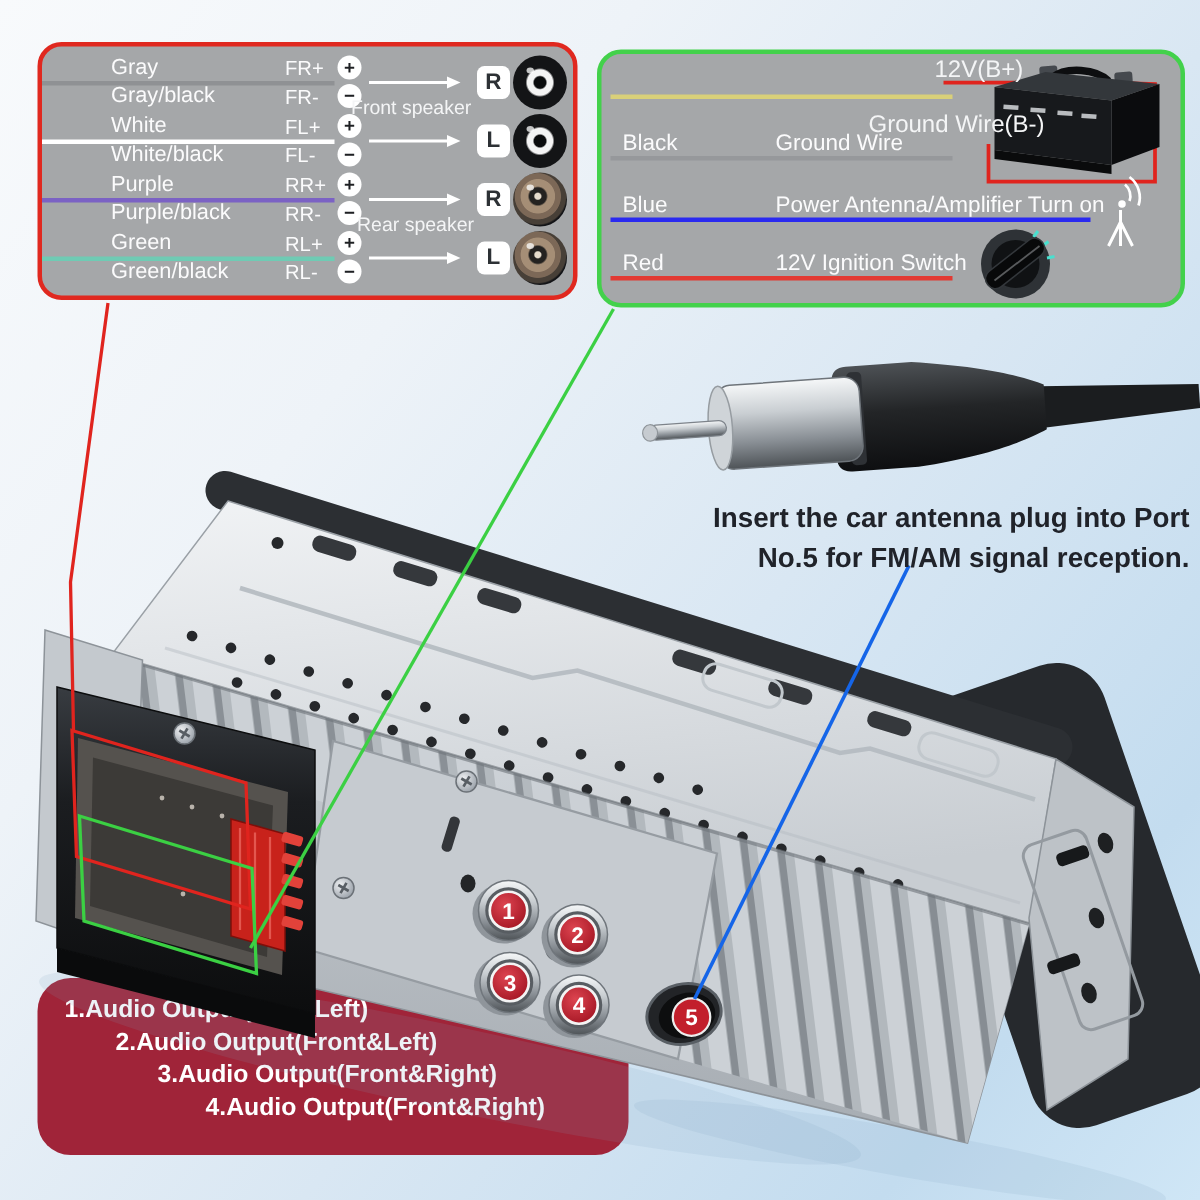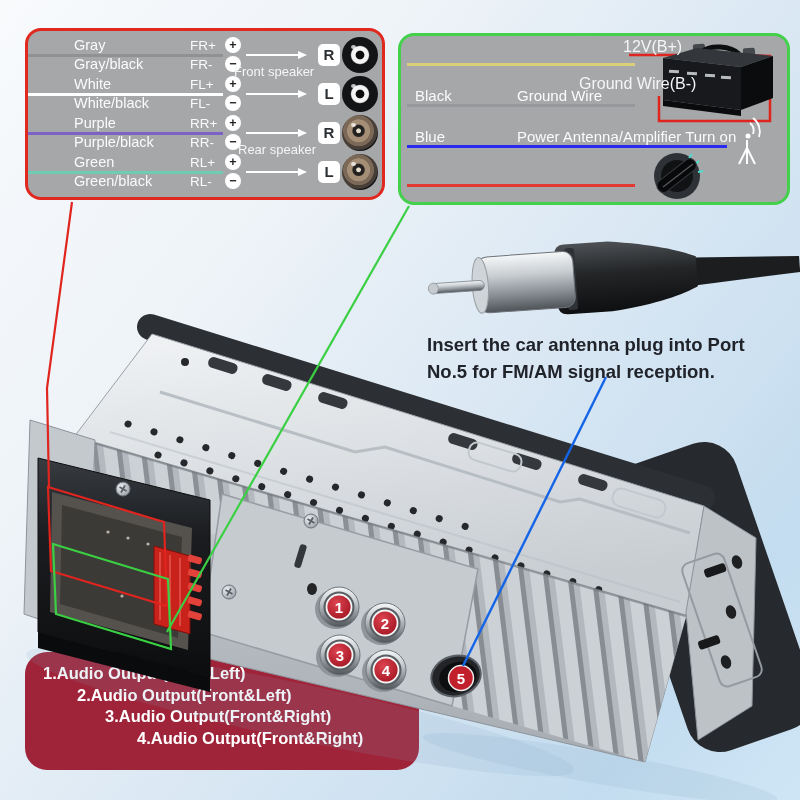--- a/index.html
+++ b/index.html
@@ -30,21 +30,21 @@
              background:rgba(255,255,255,.75)}
   
   .prow{position:absolute;color:#fbfbfc;font-size:15px;height:18px;width:100%}
   .pw{position:absolute;left:14px;top:0;white-space:nowrap}
   .pf{position:absolute;left:116px;top:0;white-space:nowrap}
   .pline{position:absolute;left:6px;height:2.5px}
   .plabel{position:absolute;font-size:16px;color:#f4f5f6;white-space:nowrap}
   .panel-svg{position:absolute;left:0;top:0;width:100%;height:100%;pointer-events:none}
 
   
-  #note{position:absolute;left:427px;top:331px;width:366px;text-align:left;z-index:3;
+  #note{position:absolute;left:427px;top:331px;width:366px;text-align:right;z-index:3;
         font-size:18.5px;font-weight:700;color:#20232a;line-height:27px}
   #legend{position:absolute;left:25px;top:652px;width:394px;height:118px;border-radius:22px;
           background:#a02439;z-index:1;box-sizing:border-box;padding-top:12px}
   .litem{position:relative;height:21.6px;color:#fff;font-size:16.5px;font-weight:600;white-space:nowrap}
 
   #art{position:absolute;left:0;top:0;width:800px;height:800px;z-index:2}
   svg text{font-family:"Liberation Sans",sans-serif;font-weight:700;fill:#fff;font-size:15px;text-anchor:middle}
 </style>
 </head>
 <body>
@@ -323,19 +323,23 @@
     <span class="pw">Black</span>
     <span class="pf">Ground Wire</span>
   </div>
   <div class="pline" style="top: 68px; width: 228px; background: rgb(150, 152, 155);"></div>
   <div class="plabel" style="left:178px;top:39px">Ground Wire(B-)</div>
   <div class="prow" style="top:92px">
     <span class="pw">Blue</span>
     <span class="pf">Power Antenna/Amplifier Turn on</span>
   </div>
   <div class="pline" style="top: 109px; width: 320px; background: rgb(42, 42, 240);"></div>
+  <div class="prow" style="top:131px">
+    <span class="pw">Red</span>
+    <span class="pf">12V Ignition Switch</span>
+  </div>
   <div class="pline" style="top: 148px; width: 228px; background: rgb(226, 58, 51);"></div>
 </div>
 
 <div id="note">
   <div>Insert the car antenna plug into Port</div>
   <div>No.5 for FM/AM signal reception.</div>
 </div>
 
 </body></html>

